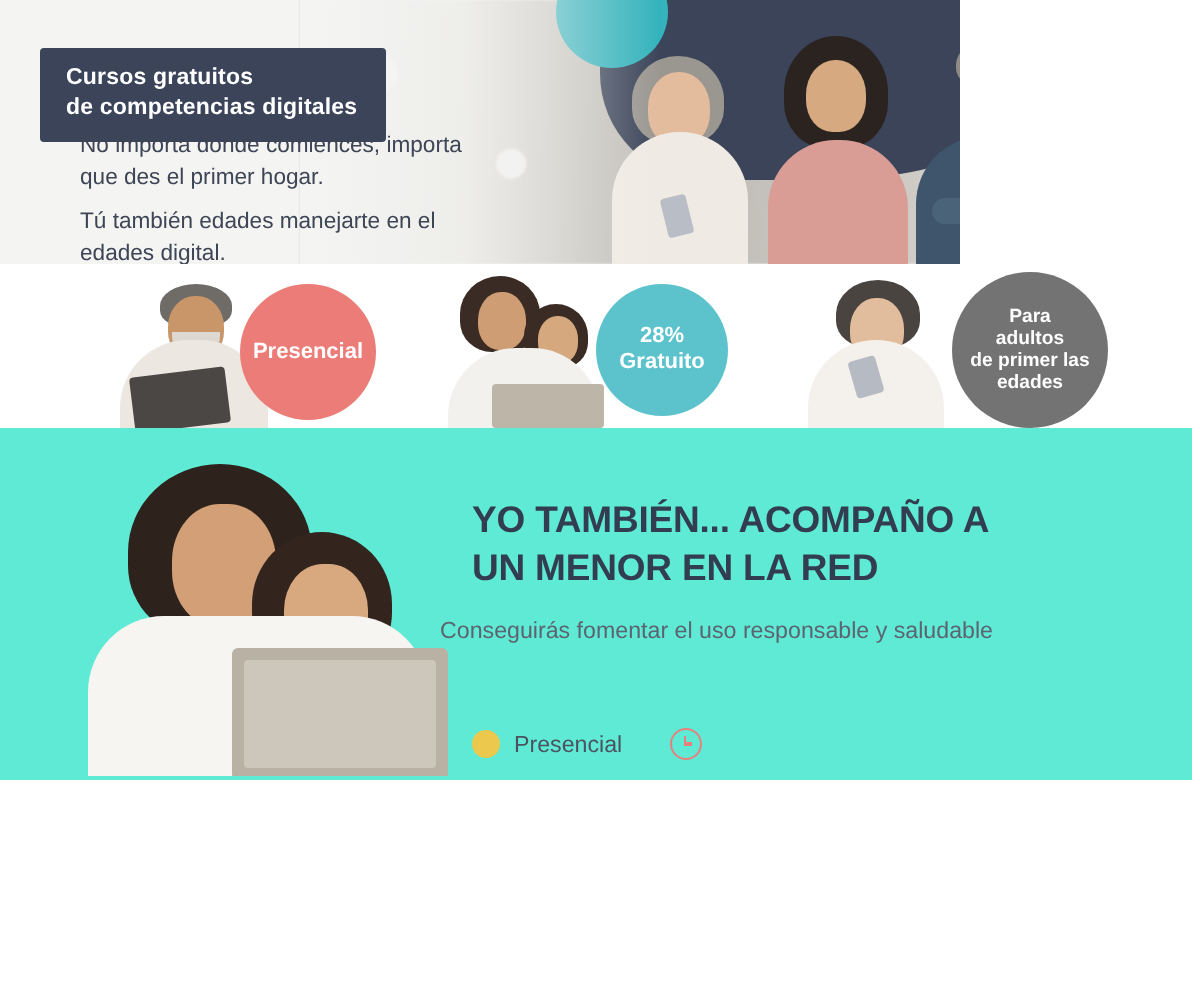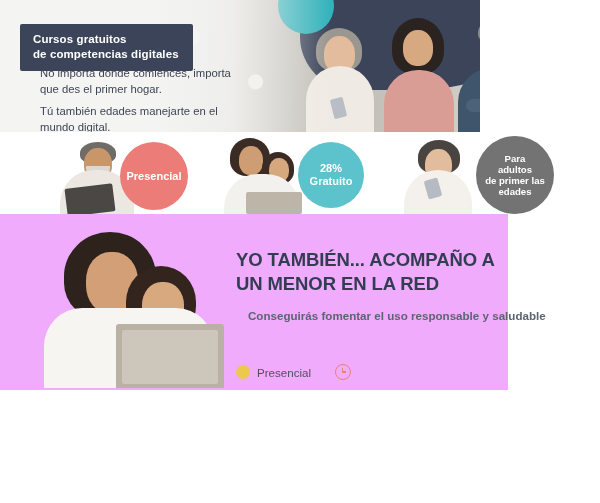--- a/index.html
+++ b/index.html
@@ -56,27 +56,27 @@
   .strip-inner{position:absolute;left:0;top:0;width:600px;height:82px;}
   .badge{position:absolute;border-radius:50%;display:flex;align-items:center;justify-content:center;
         text-align:center;color:#ffffff;font-weight:700;line-height:1.15;}
   .badge-presencial{left:120px;top:10px;width:68px;height:68px;background:#ec7c77;font-size:11px;}
   .badge-gratuito{left:298px;top:10px;width:66px;height:66px;background:#5cc3cc;font-size:11px;}
   .badge-adultos{left:476px;top:4px;width:78px;height:78px;background:#737373;font-size:9.6px;}
 
   .strip-photo{position:absolute;bottom:0;}
 
   
-  .main{position:absolute;left:0;top:214px;width:508px;height:176px;background:#f0abfc;}
+  .main{position:absolute;left:0;top:214px;width:596px;height:176px;background:#5eead4;}
   .main-photo{position:absolute;left:38px;top:2px;width:186px;height:172px;overflow:hidden;}
 
   .title{position:absolute;left:236px;top:22px;width:348px;color:#333d52;
         font-size:18.5px;font-weight:800;line-height:1.3;letter-spacing:-.1px;}
-  .subtitle{position:absolute;left:248px;top:82px;width:348px;color:#5c6472;
-        font-size:11.6px;line-height:1.45;font-weight:700;}
+  .subtitle{position:absolute;left:220px;top:82px;width:348px;color:#5c6472;
+        font-size:11.6px;line-height:1.45;font-weight:400;}
   .meta{position:absolute;left:236px;top:128px;display:flex;align-items:center;gap:7px;}
   .dot-yellow{width:14px;height:14px;border-radius:50%;background:#ecc94d;display:inline-block;}
   .meta-label{color:#4b5361;font-size:11.6px;}
   .meta-gap{display:inline-block;width:10px;}
   .clock{width:14px;height:14px;border-radius:50%;border:1.4px solid #e8817c;position:relative;display:inline-block;}
   .clock::before{content:"";position:absolute;left:5.4px;top:2.6px;width:1.3px;height:4.4px;background:#e8817c;}
   .clock::after{content:"";position:absolute;left:5.8px;top:6.4px;width:3.6px;height:1.3px;background:#e8817c;}
   .meta-hours{color:#4b5361;font-size:11.6px;margin-top:47px;}
 
   
@@ -135,21 +135,21 @@
       <span>de competencias digitales</span>
     </div>
 
     <div class="lede">
       <p>
         <span>No importa dónde comiences, importa</span><br>
         <span>que des el primer hogar.</span>
       </p>
       <p>
         <span>Tú también edades manejarte en el</span><br>
-        <span>mundo digital.</span>
+        <span>edades digital.</span>
       </p>
     </div>
   </div>
 
   <div class="strip">
     <div class="strip-inner">
 
       <div class="strip-photo" style="left:58px;width:78px;height:74px;">
         <div class="p-hair" style="left:22px;top:2px;width:36px;height:22px;background:#6f6c68;"></div>
         <div class="p-head" style="left:26px;top:8px;width:28px;height:32px;background:#c99669;"></div>

